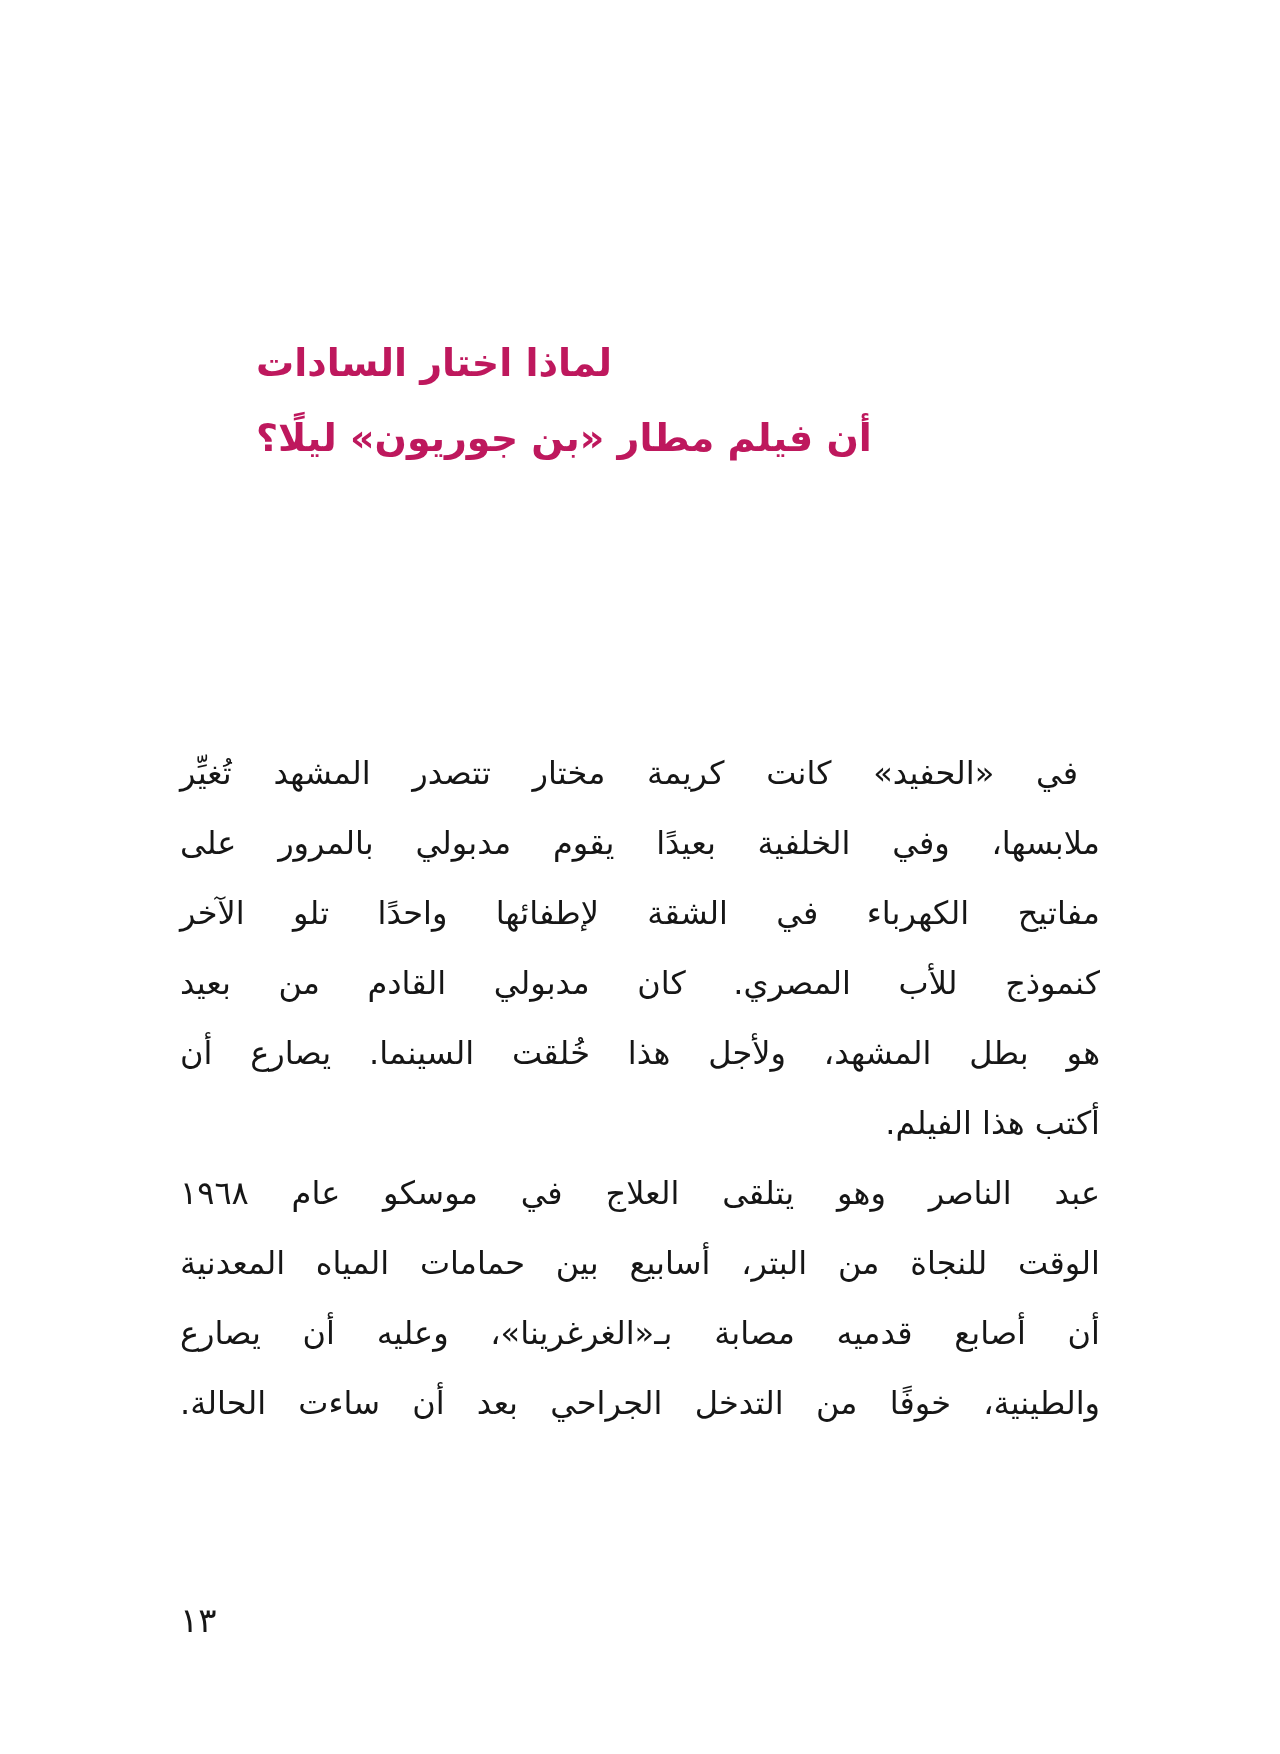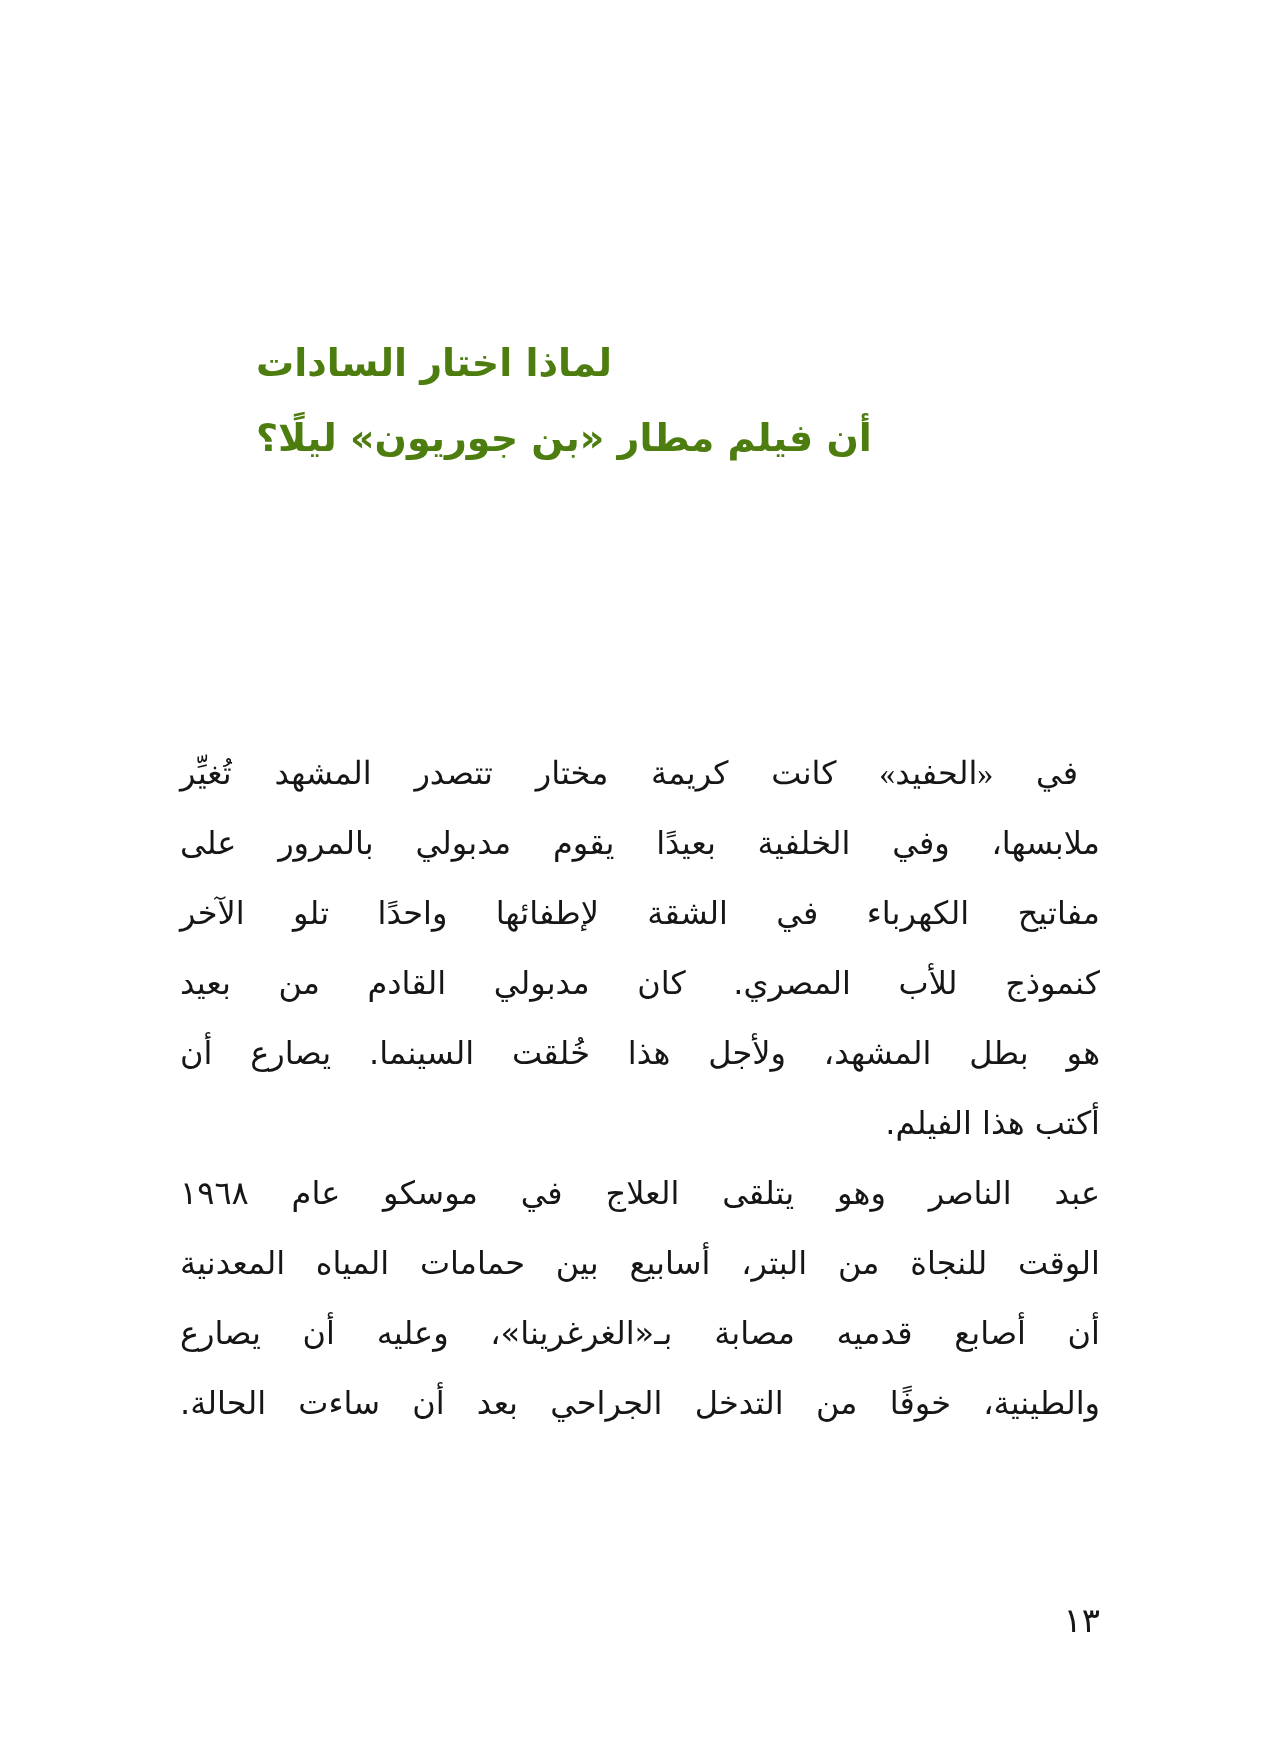--- a/index.html
+++ b/index.html
@@ -18,52 +18,51 @@
     }
     .chapter-title {
       position: absolute;
       top: 326px;
       left: 256px;
       direction: rtl;
       text-align: left;          
       font-size: 38px;
       font-weight: 700;
       line-height: 75px;
-      color: #4d7c0f;
+      color: #be185d;
       white-space: nowrap;
     }
     .body-block {
       position: absolute;
       top: 738px;
       left: 180px;
       width: 920px;
       direction: rtl;
       font-size: 32px;
       line-height: 70px;
       color: #161616;
     }
     .line {
       height: 70px;
       text-align: justify;
       text-align-last: justify;  
     }
     .line.indent {
       padding-right: 22px;       
-      font-family: Liberation Serif, serif;
     }
     .line.end {
       text-align: left;
       text-align-last: right;    
     }
     .page-num {
       position: absolute;
       top: 1595px;
       left: 180px;
       width: 920px;
-      text-align: right;
+      text-align: left;
       direction: rtl;
       font-size: 34px;
       line-height: 50px;
       color: #161616;
     }
   </style>
 </head>
 <body>
 
 <div class="page">

